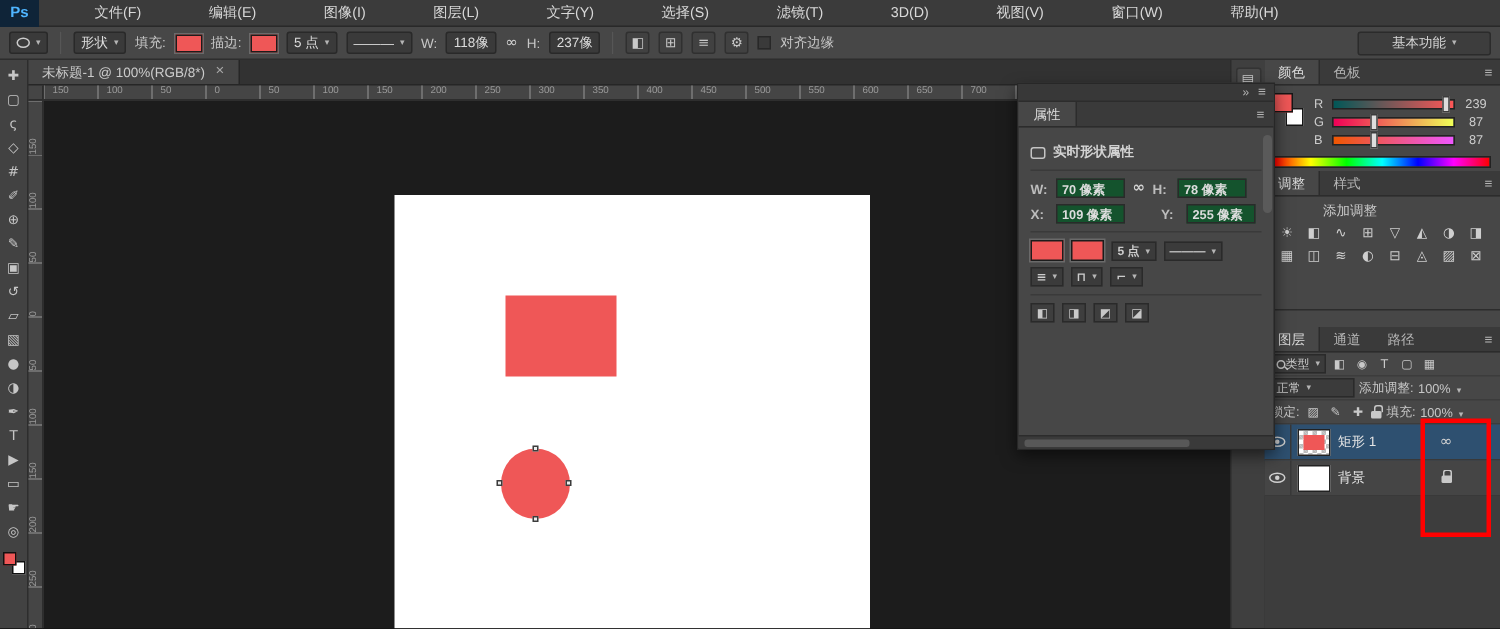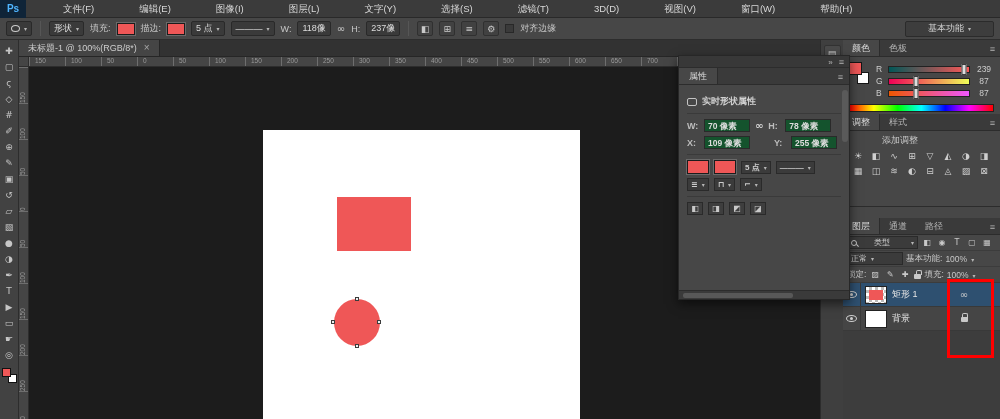--- a/index.html
+++ b/index.html
@@ -432,35 +432,35 @@
     <div class="layerspanel">
       <div class="ptabs">
         <span class="ptab active">图层</span>
         <span class="ptab">通道</span>
         <span class="ptab">路径</span>
         <span class="props-menu">
             <span class="menuicon"></span>
           </span>
       </div>
       <div class="lp-row">
-        <span class="mini dd" style="gap:17px;">
+        <span class="mini dd" style="gap:0;">
           <span class="magicon"></span>
           <span>类型</span>
         </span>
         <span class="tinyic glyph">◧</span>
         <span class="tinyic glyph">◉</span>
         <span class="tinyic glyph">T</span>
         <span class="tinyic glyph">▢</span>
         <span class="tinyic glyph">▦</span>
       </div>
       <div class="lp-row">
         <span class="mini dd" style="width:56px;">
             <span>正常</span>
           </span>
-        <span>基本功能:</span>
+        <span>添加调整:</span>
         <span class="dd">100%</span>
       </div>
       <div class="lp-row">
         <span>锁定:</span>
         <span class="tinyic glyph">▨</span>
         <span class="tinyic glyph">✎</span>
         <span class="tinyic glyph">✚</span>
         <span class="lockicon"></span>
         <span>填充:</span>
         <span class="dd">100%</span>

